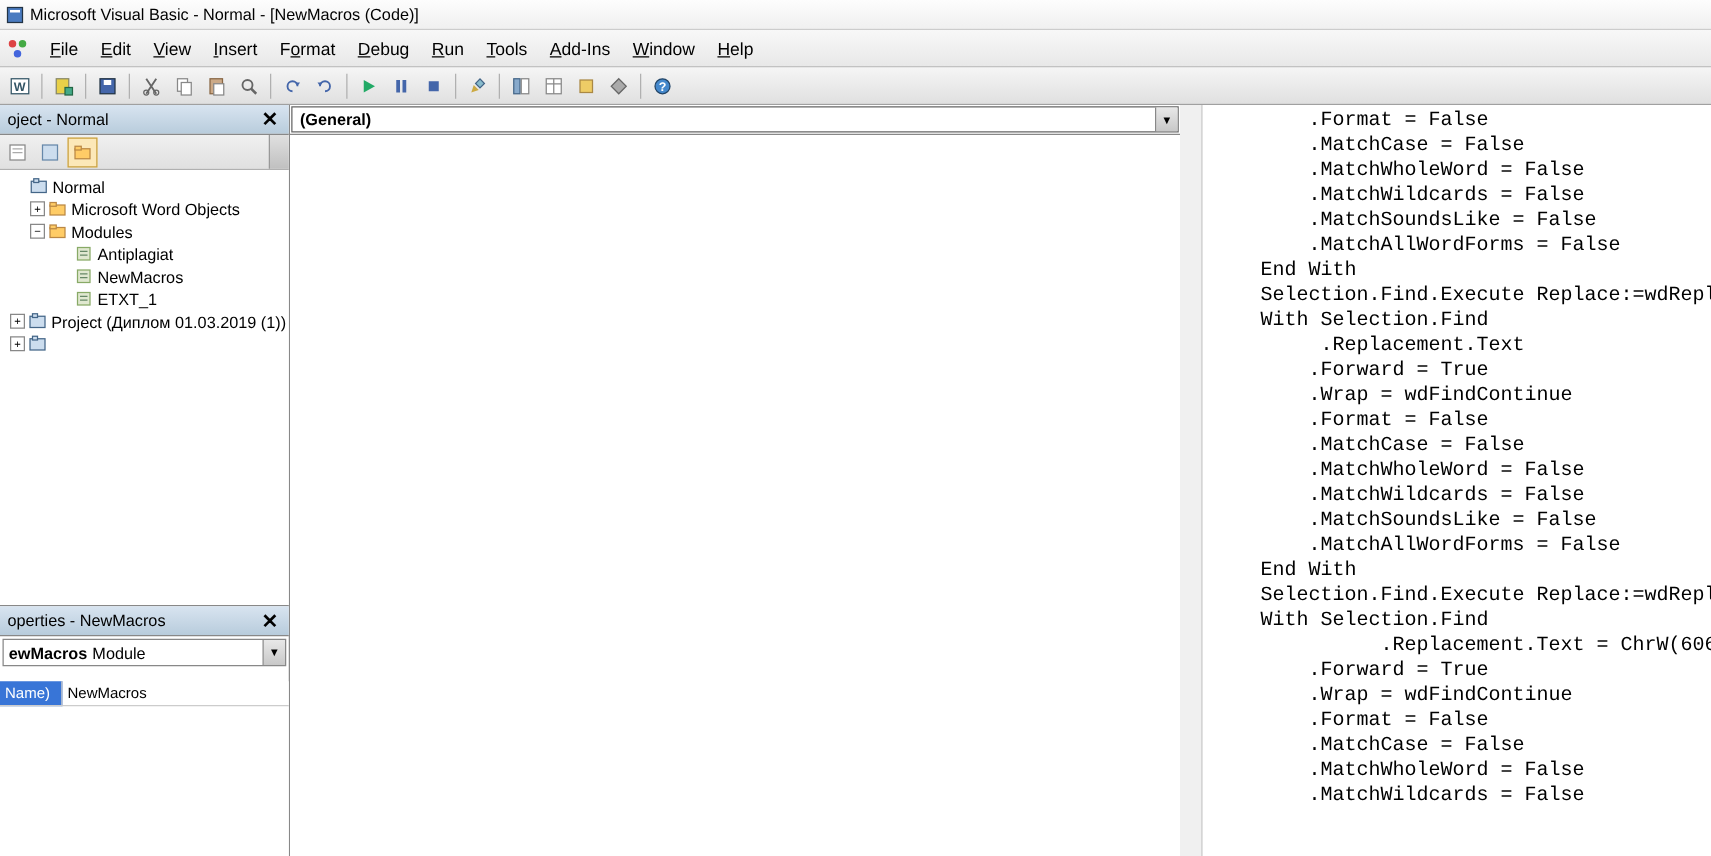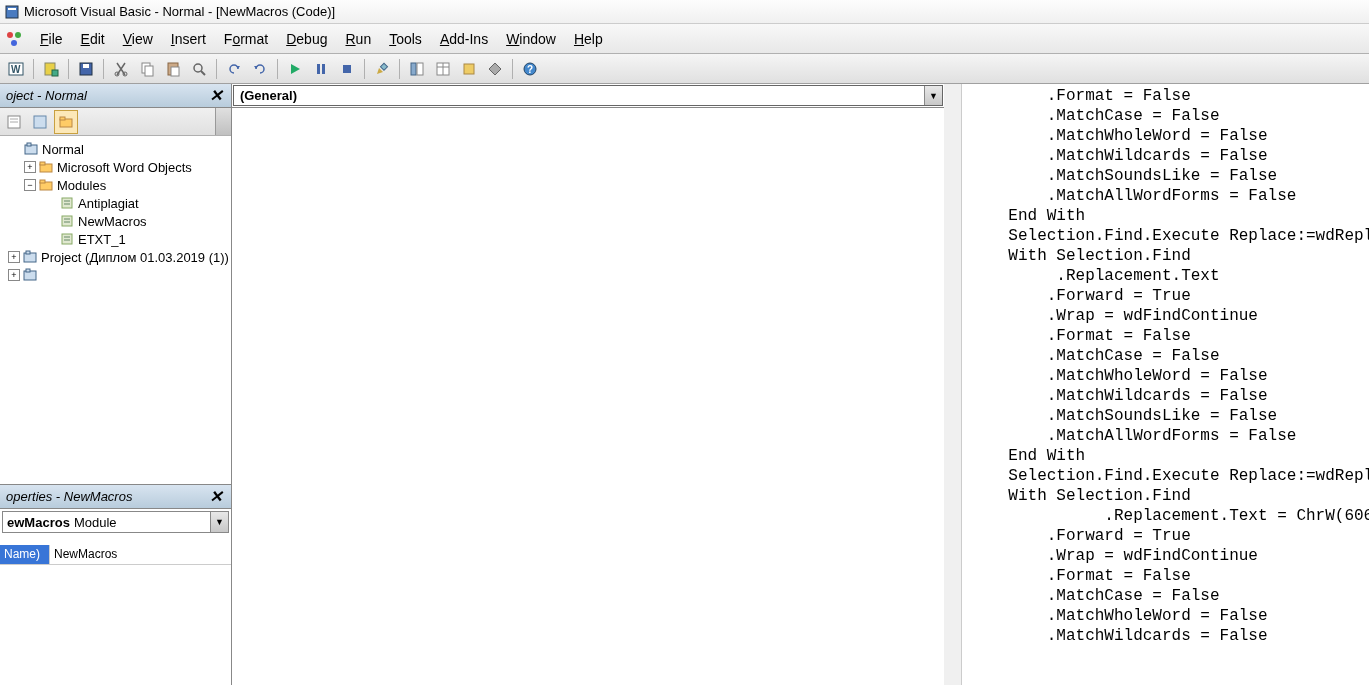--- a/index.html
+++ b/index.html
@@ -18,21 +18,21 @@
 .tb-btn { width: 24px; height: 24px; display: flex; align-items: center; justify-content: center; border: 1px solid transparent; }
 .tb-sep { width: 1px; height: 20px; background: #b0b0b0; margin: 0 3px; }
 .status-box { flex: 0 0 240px; height: 22px; border: 1px solid #888; background: #fff; display: flex; align-items: center; padding: 0 6px; margin-left: 4px; position: relative; }
 .status-box-arrow { position: absolute; right: 0; top: 0; bottom: 0; width: 16px; background: linear-gradient(to bottom, #d0d8e0, #a8b8c8); display: flex; flex-direction: column; }
 .status-box-arrow div { flex: 1; display: flex; align-items: center; justify-content: center; font-size: 7px; color: #333; }
 
 .workspace { display: flex; height: calc(685px - 84px); }
 
 .left-panel { width: 432px; display: flex; flex-direction: column; border-right: 1px solid #888; }
 
-.panel-header { height: 24px; background: linear-gradient(to bottom, #d8e4f0, #b8ccdc); display: flex; align-items: center; padding: 0 6px; border-bottom: 1px solid #888; position: relative; font-style: italic; }
+.panel-header { height: 24px; background: linear-gradient(to bottom, #d8e4f0, #b8ccdc); display: flex; align-items: center; padding: 0 6px; border-bottom: 1px solid #888; position: relative; }
 .panel-header-title { font-size: 13px; flex: 1; }
 .panel-close { width: 18px; height: 18px; display: flex; align-items: center; justify-content: center; font-weight: bold; font-size: 16px; cursor: pointer; }
 
 .panel-toolbar { height: 28px; background: linear-gradient(to bottom, #f0f0f0, #e0e0e0); display: flex; align-items: center; padding: 0 2px; gap: 2px; border-bottom: 1px solid #b0b0b0; position: relative; }
 .panel-toolbar .scroll-thumb { position: absolute; right: 0; top: 0; bottom: 0; width: 16px; background: linear-gradient(to bottom, #e0e0e0, #c0c0c0); border-left: 1px solid #999; }
 
 .tree { flex: 1; background: #fff; overflow: auto; padding: 4px 2px; font-size: 13px; }
 .tree-item { display: flex; align-items: center; height: 18px; white-space: nowrap; }
 .tree-item .exp { width: 12px; height: 12px; border: 1px solid #888; display: inline-flex; align-items: center; justify-content: center; font-size: 9px; margin-right: 3px; background: #fff; line-height: 1; }
 .tree-item .ticon { display: inline-block; margin-right: 4px; }

